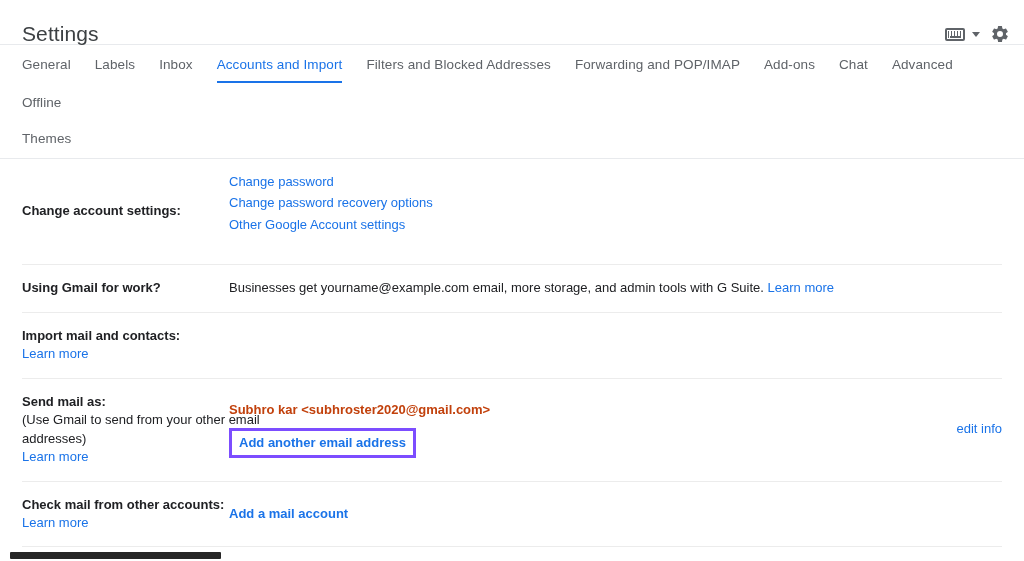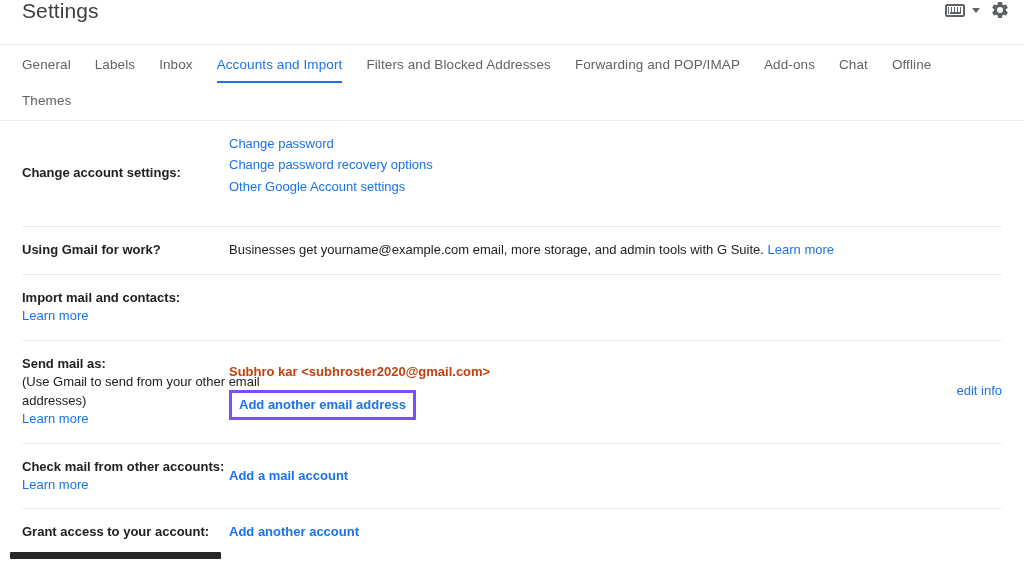--- a/index.html
+++ b/index.html
@@ -20,21 +20,21 @@
     height: 561px;
     background: #fff;
     overflow: hidden;
   }
 
   
   .header {
     position: relative;
     height: 44px;
     display: flex;
-    align-items: flex-start;
+    align-items: flex-end;
     padding: 0 14px 0 22px;
   }
   .page-title {
     font-size: 21px;
     font-weight: 400;
     color: #3c4043;
     letter-spacing: 0.1px;
     line-height: 1;
   }
   .header-spacer { flex: 1 1 auto; }
@@ -201,20 +201,21 @@
   <div class="tabs-wrap">
     <div class="tabs-row">
       <div class="tab">General</div>
       <div class="tab">Labels</div>
       <div class="tab">Inbox</div>
       <div class="tab active">Accounts and Import</div>
       <div class="tab">Filters and Blocked Addresses</div>
       <div class="tab">Forwarding and POP/IMAP</div>
       <div class="tab">Add-ons</div>
       <div class="tab">Chat</div>
+      <div class="tab">Advanced</div>
       <div class="tab">Offline</div>
     </div>
     <div class="tabs-row">
       <div class="tab row2">Themes</div>
     </div>
   </div>
 
   <div class="content">
 
     <div class="srow">

